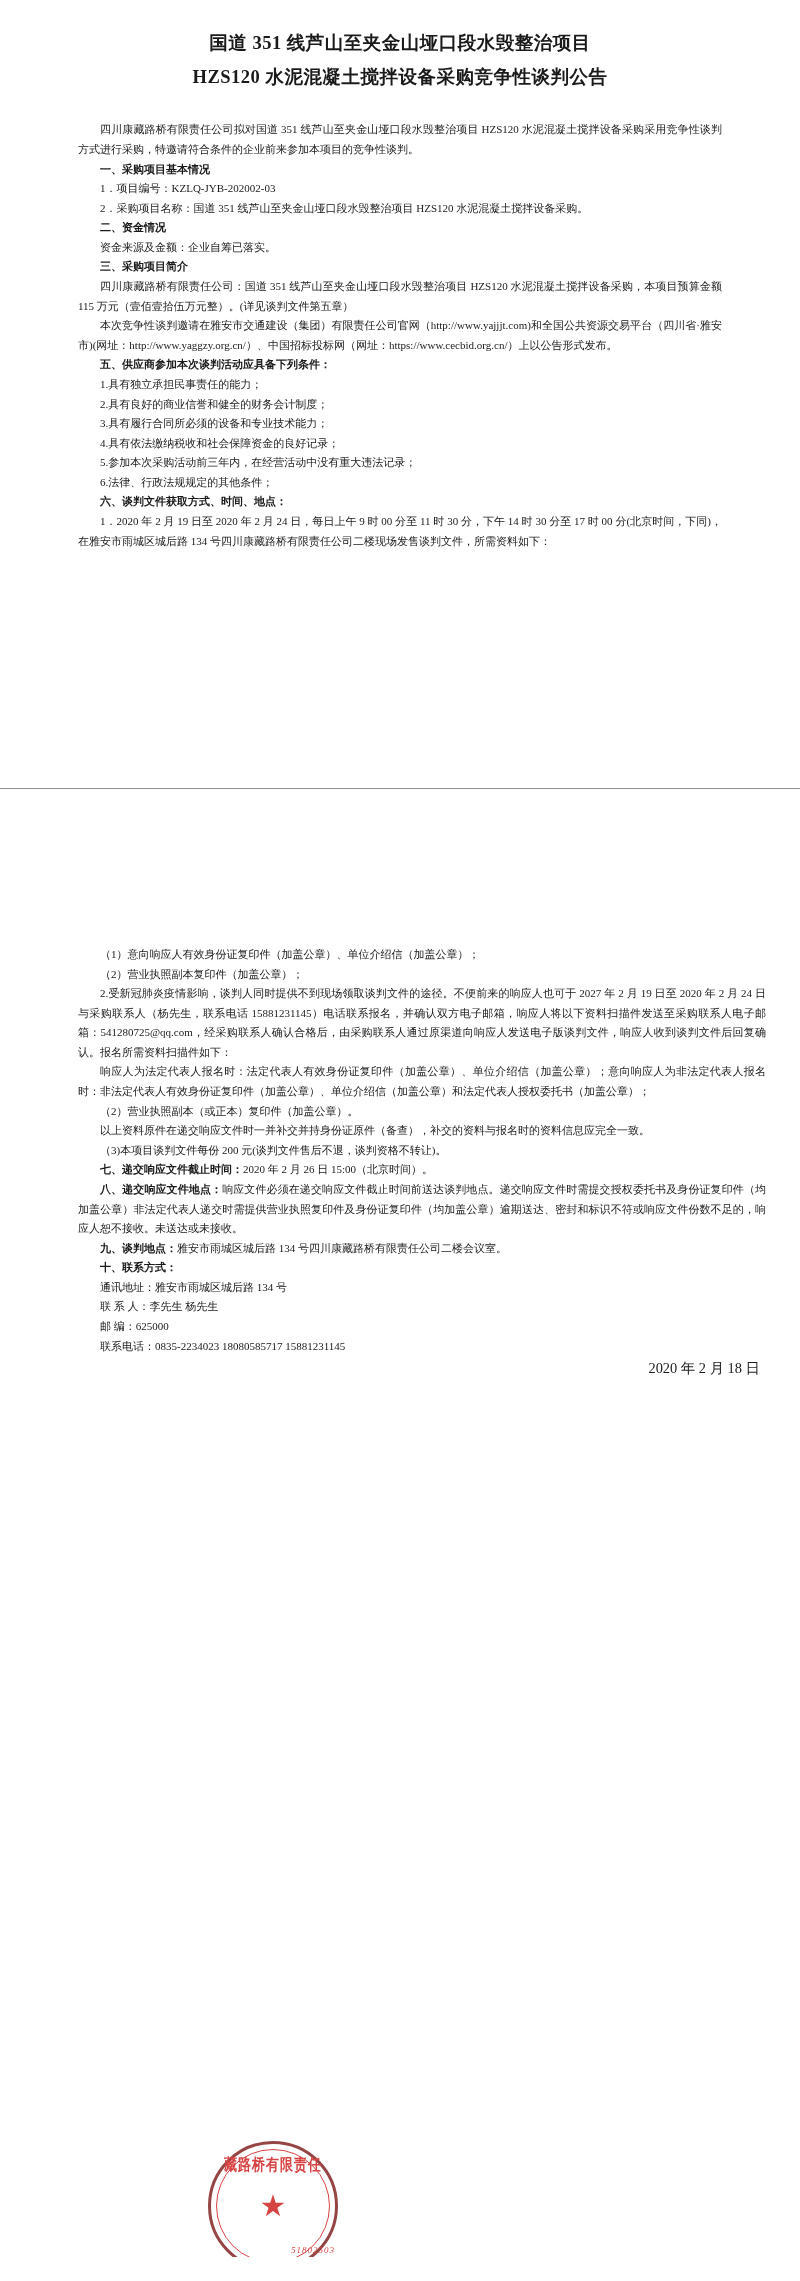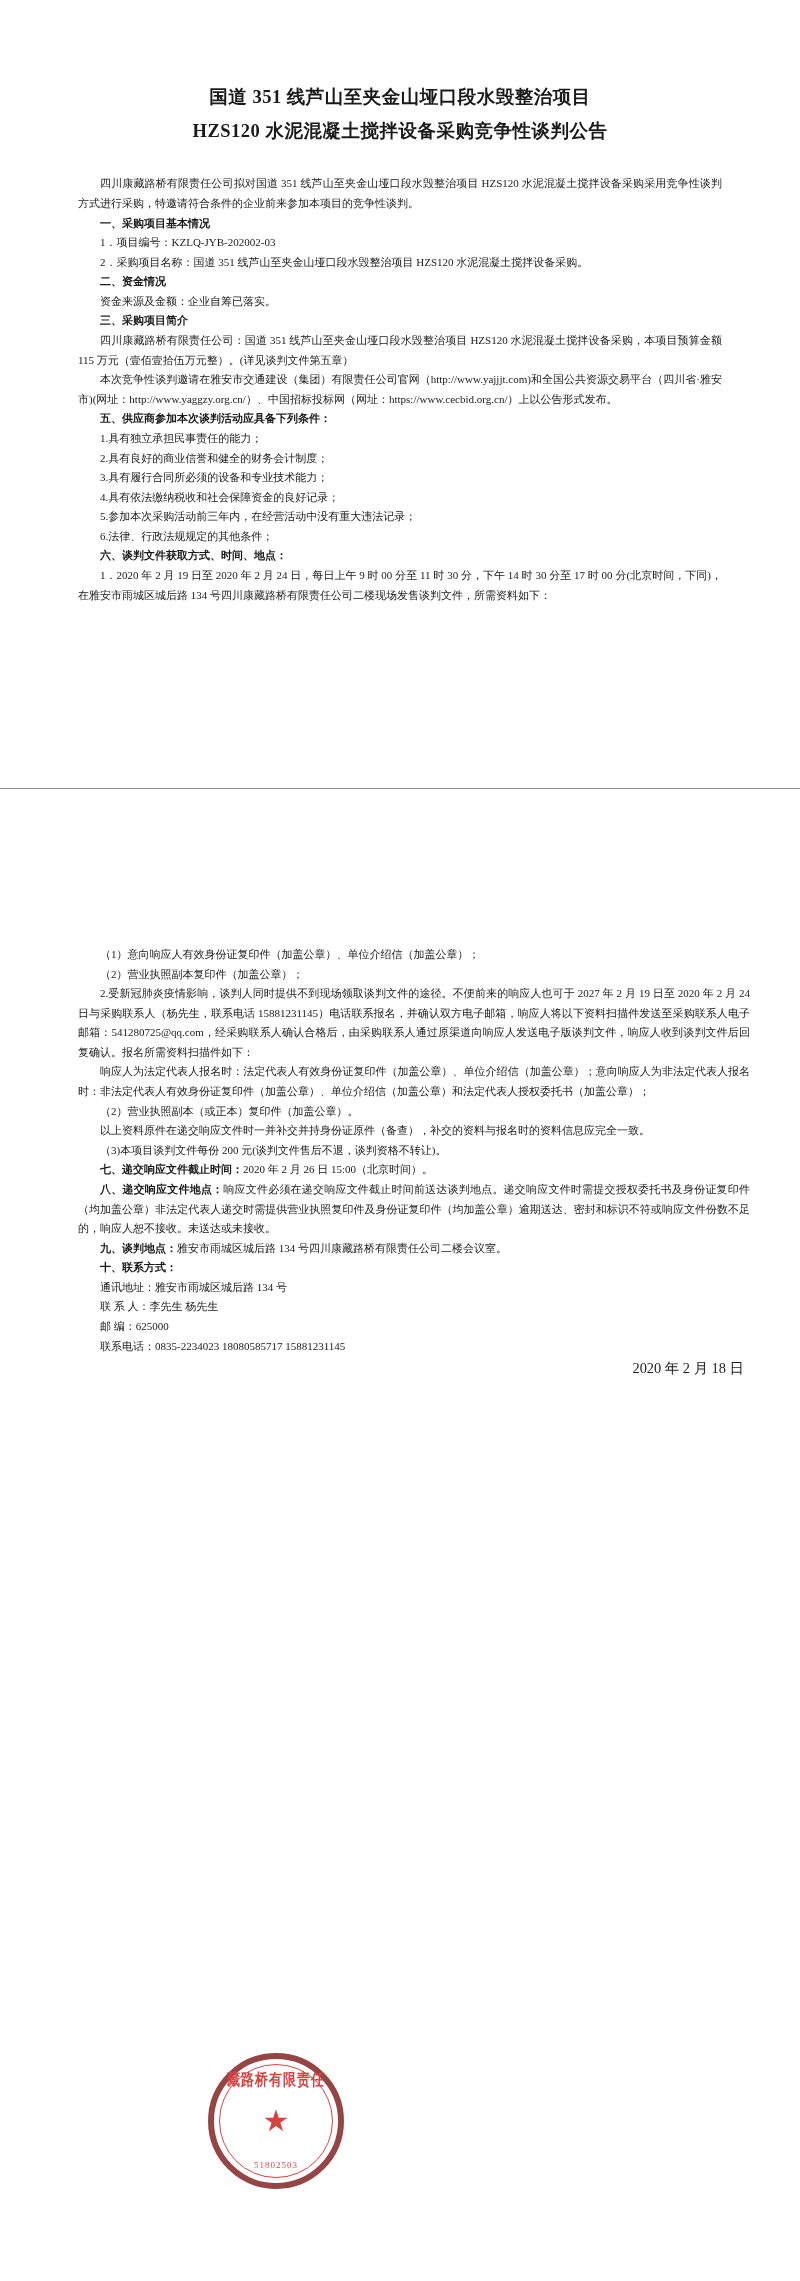--- a/index.html
+++ b/index.html
@@ -11,34 +11,34 @@
     width: 800px;
     font-family: "Liberation Serif", "DejaVu Serif", serif;
     color: #1a1a1a;
   }
   .page {
     position: relative;
     width: 800px;
     box-sizing: border-box;
   }
   .page-1 {
-    padding: 80px 78px 0 78px;
+    padding: 26px 78px 0 78px;
     height: 760px;
   }
   .page-divider {
     width: 100%;
     height: 1px;
     background: #8f8f8f;
     margin: 0;
   }
   .gap {
     height: 28px;
   }
   .page-2 {
-    padding: 40px 50px 30px 78px;
+    padding: 40px 34px 30px 78px;
     min-height: 1440px;
   }
   h1.title {
     font-size: 18.5px;
     font-weight: bold;
     text-align: center;
     margin: 0 0 0 0;
     line-height: 1.85;
     letter-spacing: 0.5px;
     font-family: "Liberation Serif", "DejaVu Serif", serif;
@@ -65,24 +65,24 @@
   }
   .sign-date {
     text-align: right;
     font-size: 14.4px;
     padding-right: 6px;
   }
   
   .seal {
     position: absolute;
     left: 208px;
-    top: 1236px;
+    top: 1324px;
     width: 124px;
     height: 124px;
-    border: 6px solid #7f1d1d;
+    border: 3px solid #7f1d1d;
     border-radius: 50%;
     color: #cf1a1a;
     opacity: 0.82;
     pointer-events: none;
   }
   .seal .star {
     position: absolute;
     left: 50%;
     top: 50%;
     transform: translate(-50%, -50%);
@@ -99,23 +99,24 @@
     font-size: 13px;
     font-weight: bold;
     letter-spacing: 1px;
     transform: scaleY(1.25);
   }
   .seal .seal-bottom {
     position: absolute;
     width: 100%;
     bottom: 13px;
     left: 0;
-    text-align: center;
+    text-align: right;
     font-size: 9px;
     letter-spacing: 1px;
+    font-style: italic;
   }
   .seal-ring {
     position: absolute;
     left: 5px;
     top: 5px;
     right: 5px;
     bottom: 5px;
     border: 1px solid #cf1a1a;
     border-radius: 50%;
   }

